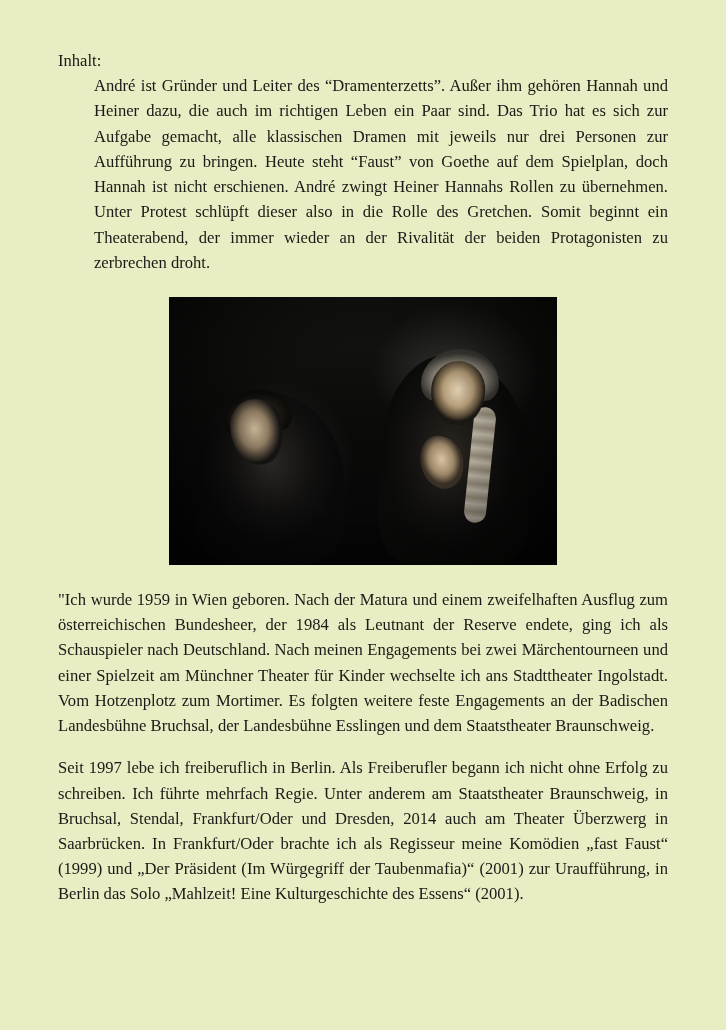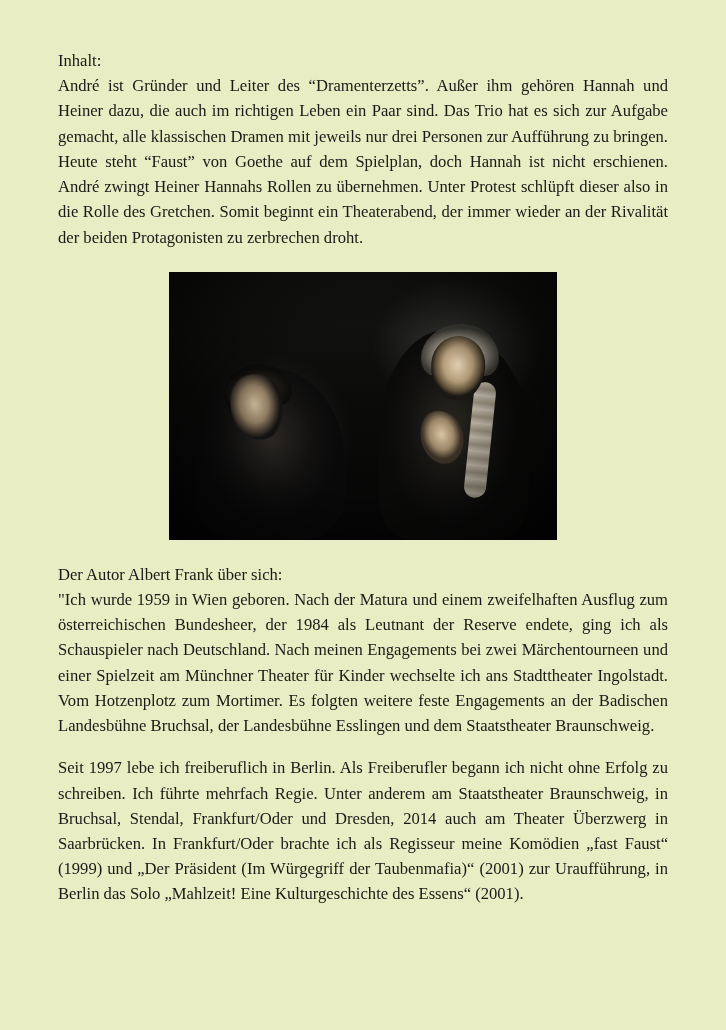--- a/index.html
+++ b/index.html
@@ -30,20 +30,21 @@
     hyphens: manual;
   }
   .label-line {
     font-size: 16.6px;
     line-height: 1.52;
     text-align: left;
     margin-bottom: 0;
   }
   .synopsis {
     margin-top: 0;
+    margin-left: 36px;
   }
   .figure {
     margin: 22px 0 22px 0;
     display: flex;
     justify-content: center;
   }
   .photo {
     width: 388px;
     height: 268px;
     position: relative;
@@ -183,18 +184,17 @@
       <div class="actor-right"></div>
       <div class="braid"></div>
       <div class="hand-right"></div>
       <div class="hair-right"></div>
       <div class="face-right"></div>
       <div class="vignette"></div>
     </div>
   </div>
 
   <div class="author-section">
-    <div class="author-lead">Der Autor Albert Frank über sich:</div>
     <div class="para">"Ich wurde 1959 in Wien geboren. Nach der Matura und einem zweifelhaften Ausflug zum österreichischen Bundesheer, der 1984 als Leutnant der Reserve endete, ging ich als Schauspieler nach Deutschland. Nach meinen Engagements bei zwei Märchentourneen und einer Spielzeit am Münchner Theater für Kinder wechselte ich ans Stadttheater Ingolstadt. Vom Hotzenplotz zum Mortimer. Es folgten weitere feste Engagements an der Badischen Landesbühne Bruchsal, der Landesbühne Esslingen und dem Staatstheater Braunschweig.</div>
     <div class="para para-last">Seit 1997 lebe ich freiberuflich in Berlin. Als Freiberufler begann ich nicht ohne Erfolg zu schreiben. Ich führte mehrfach Regie. Unter anderem am Staatstheater Braunschweig, in Bruchsal, Stendal, Frankfurt/Oder und Dresden, 2014 auch am Theater Überzwerg in Saarbrücken. In Frankfurt/Oder brachte ich als Regisseur meine Komödien „fast Faust“ (1999) und „Der Präsident (Im Würgegriff der Taubenmafia)“ (2001) zur Uraufführung, in Berlin das Solo „Mahlzeit! Eine Kulturgeschichte des Essens“ (2001).</div>
   </div>
 
 </div>
 
 </body></html>

